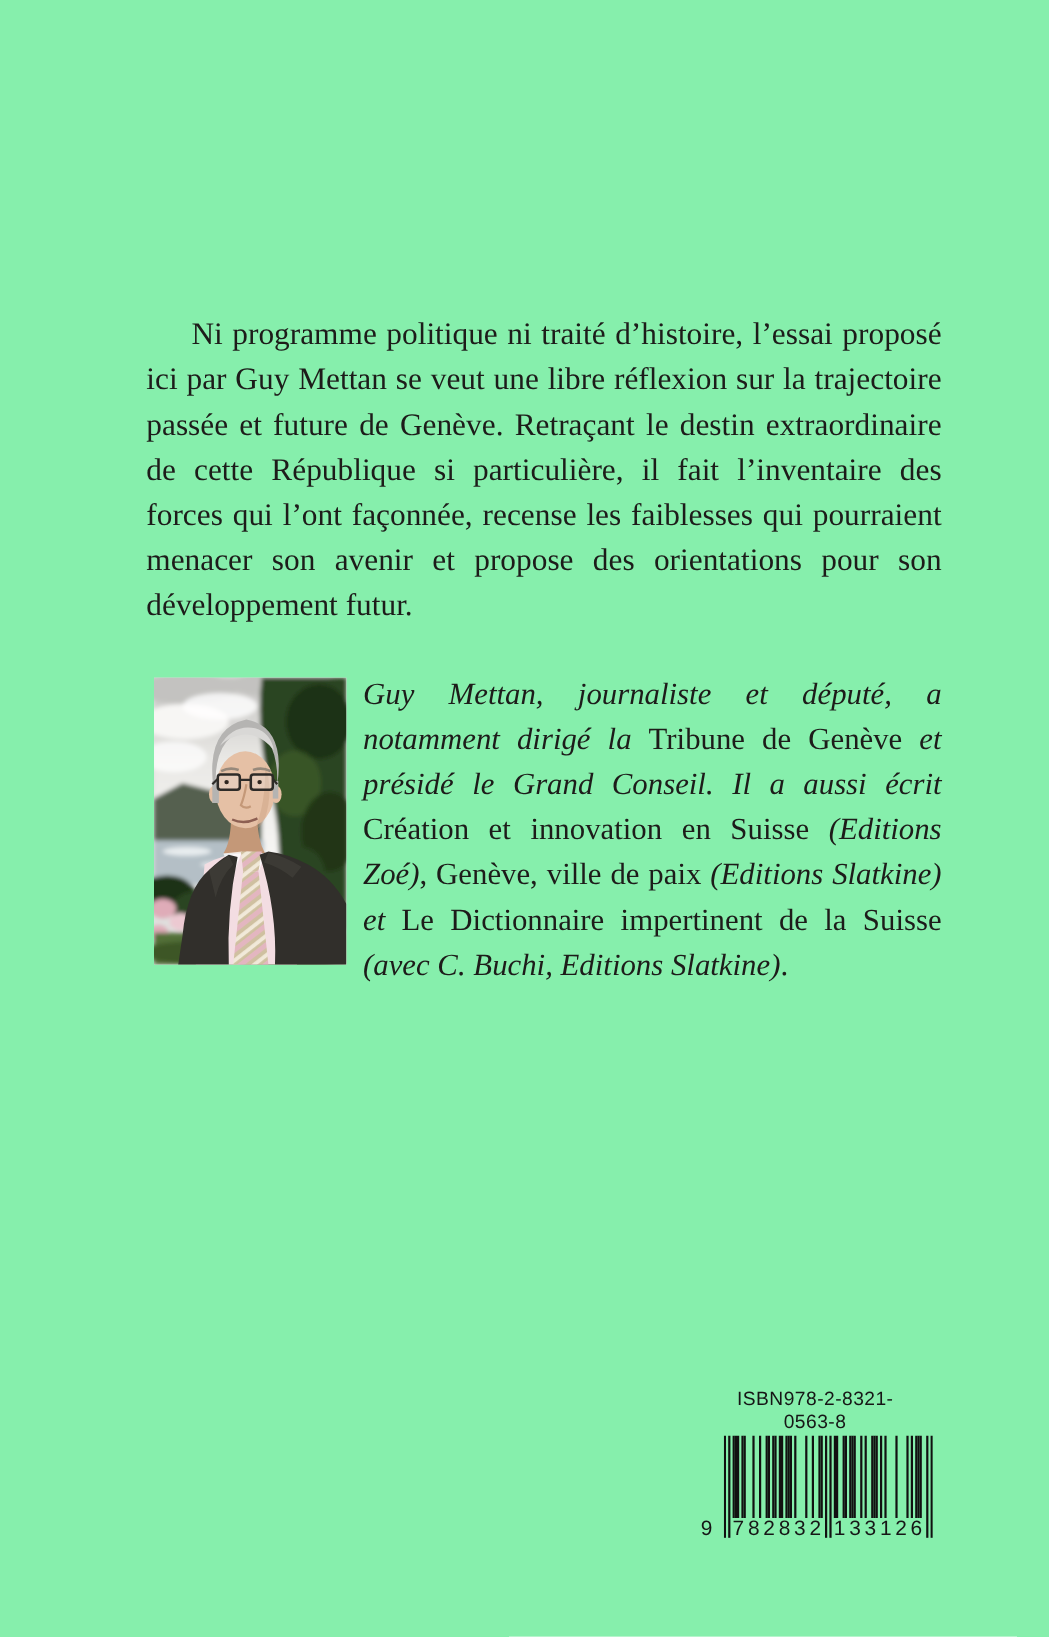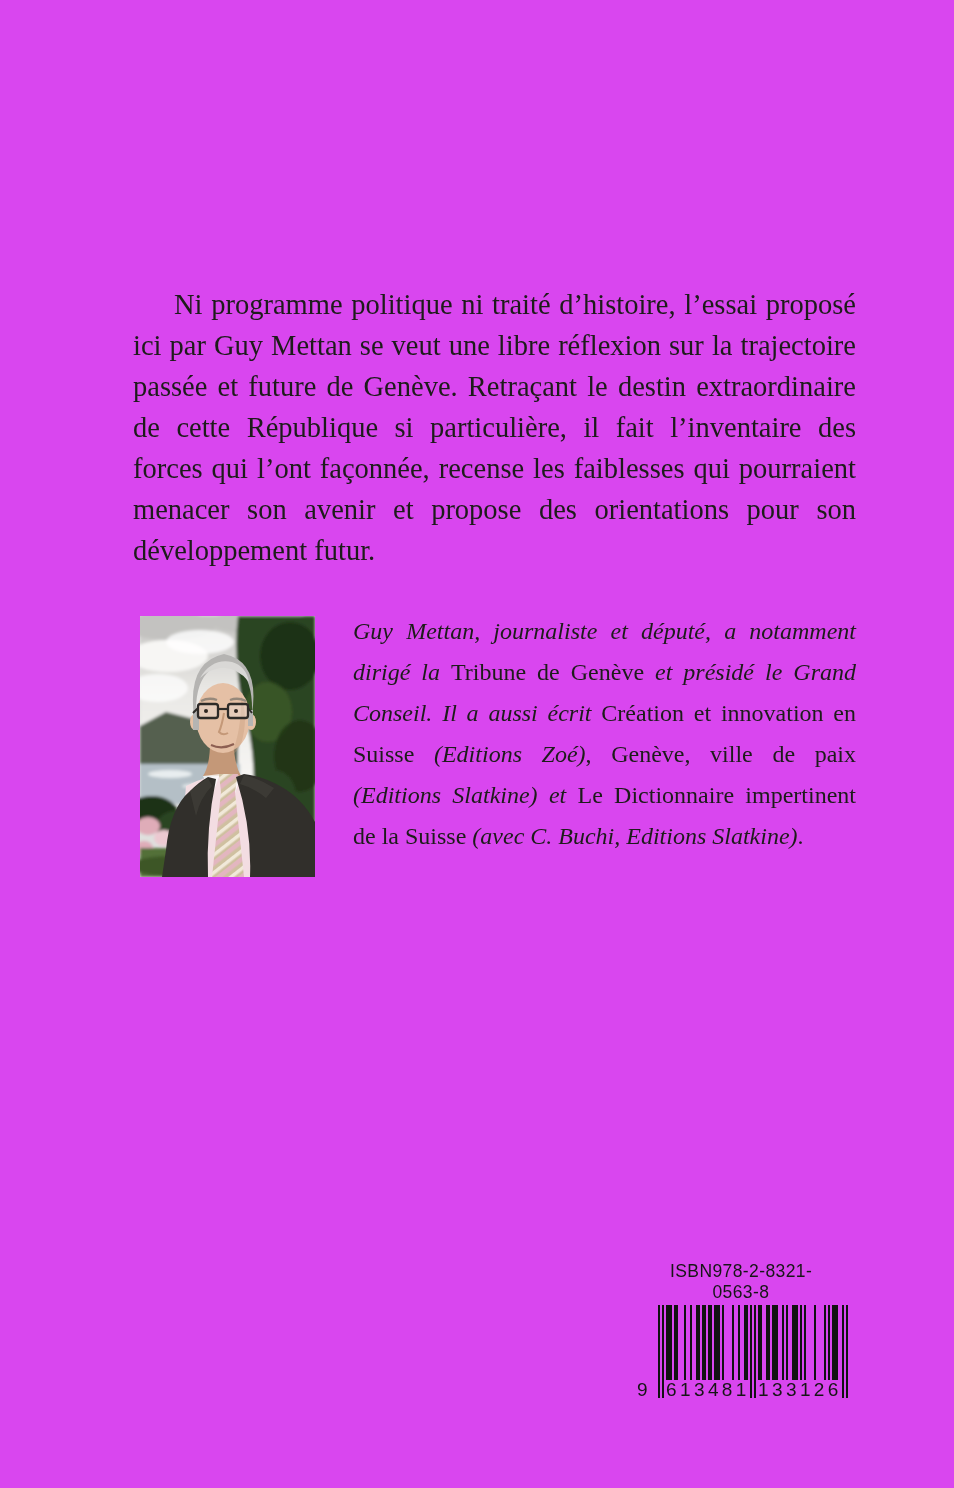--- a/index.html
+++ b/index.html
@@ -1,28 +1,28 @@
 <!DOCTYPE html>
 <html style="--sky: #e9e8e5; --cloud-light: #f7f6f4; --cloud-dark: #c3c2c0; --mountain: #55604f; --lake: #b4bfc6; --glint: #e8edef; --tree1: #2b4420; --tree2: #1e3215; --tree3: #44652a; --grass: #527038; --grass-dark: #3c5628; --flower: #dfacb8; --flower2: #ecc9d1; --skin: #e5c0a5; --skin-shadow: #c49878; --hair: #b5b4b2; --hair-light: #d9d8d6; --suit: #312f2b; --suit-light: #45423c; --shirt: #f3dde2; --tie-base: #cfc0a0; --tie-stripe-pink: #e3b6c0; --tie-stripe-cream: #f1e9d9; --frame: #2e2b28;"><head>
 <meta charset="utf-8">
 <style>
   html,body{margin:0;padding:0;background:#fff;}
   .page{
-    position:relative;width:954px;height:1488px;background:#d946ef;
+    position:relative;width:954px;height:1488px;background:#86efac;
     font-family:"Liberation Serif","DejaVu Serif",serif;color:#1d1c1a;overflow:hidden;
   }
   .synopsis{
     position:absolute;left:133px;top:284px;width:723px;margin:0;
     font-size:28.5px;line-height:41px;text-align:justify;text-indent:41px;
   }
   .bio-row{position:absolute;left:140px;top:611px;width:716px;display:flex;align-items:flex-start;}
   .photo{width:175px;height:261px;flex:0 0 auto;margin-top:5px;overflow:hidden;background:#dfe0de;}
   .photo svg{display:block;width:175px;height:261px;}
   .bio-text{
-    margin:0 0 0 38px;flex:1;font-size:24px;line-height:41px;
+    margin:0 0 0 15px;flex:1;font-size:28px;line-height:41px;
     text-align:justify;font-style:italic;
   }
   .bio-text .roman{font-style:normal;}
   .bio-text .italic{font-style:italic;}
   .isbn-block{
     position:absolute;left:633px;top:1261px;width:220px;
     font-family:"Liberation Sans","DejaVu Sans",sans-serif;color:#161616;
   }
   .isbn-label-row{
     margin-left:37px;width:188px;display:flex;justify-content:space-between;
@@ -197,18 +197,18 @@
           <rect x="156" y="0" width="2" height="75"></rect>
           <rect x="166" y="0" width="2" height="75"></rect>
           <rect x="170" y="0" width="2" height="75"></rect>
           <rect x="174" y="0" width="2" height="75"></rect>
           <rect x="176" y="0" width="2" height="75"></rect>
           <rect x="178" y="0" width="2" height="75"></rect>
           <rect x="184" y="0" width="2" height="93"></rect>
           <rect x="188" y="0" width="2" height="93"></rect>
         </svg>
       <span class="ean-digit d9">9</span>
-      <span class="ean-digit dg1">613481</span>
+      <span class="ean-digit dg1">782832</span>
       <span class="ean-digit dg2">133126</span>
     </div>
   </div>
 
 </div>
 
 </body></html>

